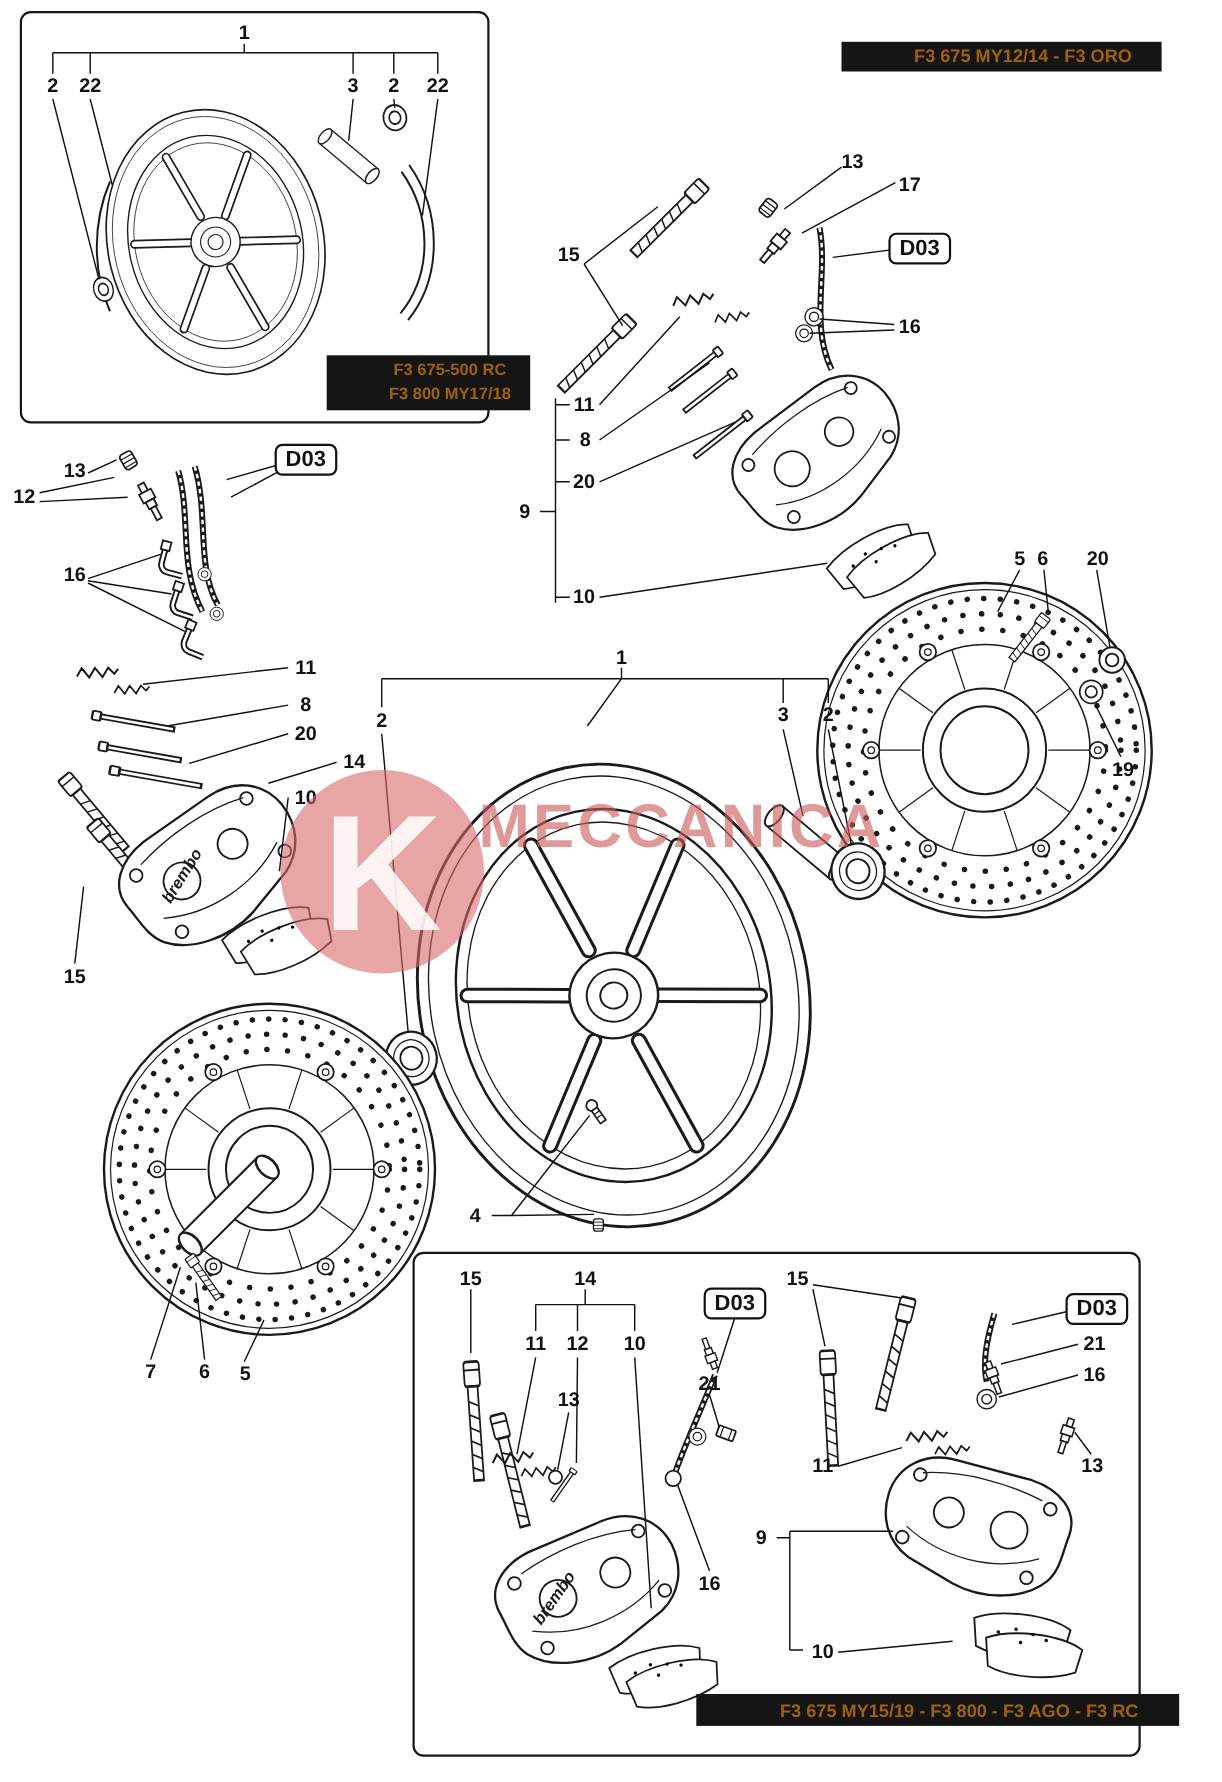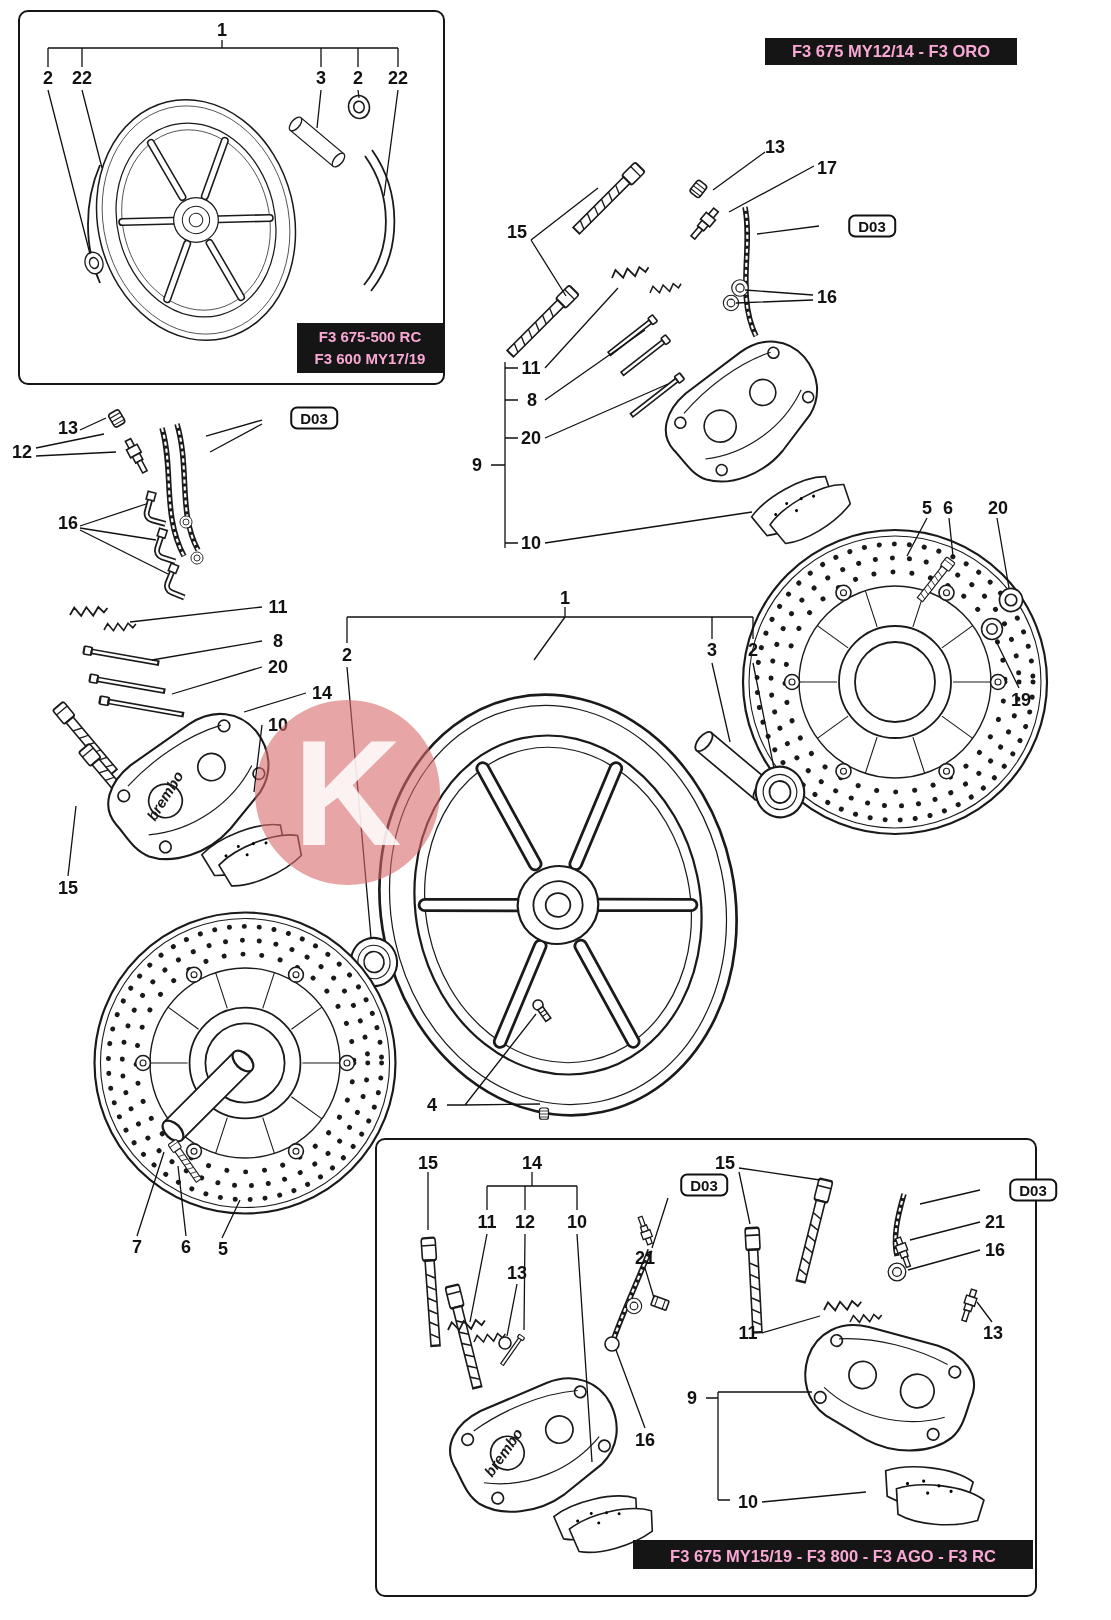--- a/index.html
+++ b/index.html
@@ -10,27 +10,27 @@
   .part{fill:#ffffff;stroke:#1a1a1a;stroke-width:1.6;}
   .ln{fill:none;stroke:#1a1a1a;stroke-width:1.1;}
   .leader{fill:none;stroke:#111111;stroke-width:1.3;}
   .dots{fill:none;stroke:#1a1a1a;stroke-width:5;stroke-dasharray:0.1 15;stroke-linecap:round;}
   .spoke-o{fill:none;stroke:#1a1a1a;stroke-width:13;stroke-linecap:round;}
   .spoke-i{fill:none;stroke:#ffffff;stroke-width:8;stroke-linecap:round;}
   .hose-o{fill:none;stroke:#1a1a1a;stroke-width:5.5;}
   .hose-i{fill:none;stroke:#ffffff;stroke-width:2.2;stroke-dasharray:4 3;}
   .brand{font:italic bold 15px "Liberation Sans",sans-serif;fill:#1a1a1a;}
   .frame{position:absolute;border:2px solid #151515;border-radius:10px;z-index:2;}
-  .badge{position:absolute;background:#151515;color:#f9a8d4;font-weight:bold;z-index:6;
+  .badge{position:absolute;background:#151515;color:#a16207;font-weight:bold;z-index:6;
          display:flex;flex-direction:column;align-items:center;justify-content:center;
-         text-align:center;line-height:1.45;}
+         text-align:center;line-height:1.45;padding-left:39px;}
   .callout-layer{position:absolute;left:0;top:0;width:100%;height:100%;z-index:4;pointer-events:none;}
   .callout{position:absolute;transform:translate(-50%,-50%);font-weight:bold;font-size:18px;color:#111;}
   .refbox{position:absolute;transform:translate(-50%,-50%);border:2px solid #111;border-radius:7px;
-          background:#fff;font-weight:bold;font-size:15px;padding:1px 8px;margin-left:36px;}
+          background:#fff;font-weight:bold;font-size:20px;padding:1px 8px;}
   .wm{position:absolute;left:255px;top:690px;width:580px;height:200px;z-index:5;pointer-events:none;}
   .wm-circle{position:absolute;left:0;top:10px;width:185px;height:185px;border-radius:50%;
              background:rgba(217,105,105,0.60);display:flex;align-items:center;justify-content:center;}
   .wm-k{font-size:150px;font-weight:bold;color:rgba(255,255,255,0.85);line-height:1;}
   .wm-lines{position:absolute;left:150px;top:32px;font-weight:bold;font-size:56px;
             color:rgba(205,90,90,0.62);letter-spacing:3px;line-height:58px;white-space:nowrap;}
   .wm-line2{margin-left:30px;}
 </style>
 </head>
 <body>
@@ -344,27 +344,28 @@
       <div class="refbox" style="left: 278px; top: 418px;">D03</div>
       <div class="refbox" style="left: 668px; top: 1185px;">D03</div>
       <div class="refbox" style="left: 997px; top: 1190px;">D03</div>
     </div>
 
   <div class="badge" style="left:765px;top:38px;width:252px;height:27px;font-size:16.5px;">
     <span>F3 675 MY12/14 - F3 ORO</span>
   </div>
   <div class="badge" style="left:297px;top:323px;width:146px;height:50px;font-size:15px;">
     <span>F3 675-500 RC</span>
-    <span>F3 600 MY17/19</span>
+    <span>F3 800 MY17/18</span>
   </div>
   <div class="badge" style="left:633px;top:1540px;width:400px;height:29px;font-size:16.5px;justify-content:flex-end;">
     <span>F3 675 MY15/19 - F3 800 - F3 AGO - F3 RC</span>
   </div>
 
   <div class="wm">
     <div class="wm-circle">
       <span class="wm-k">K</span>
     </div>
     <div class="wm-lines">
+      <div class="wm-line2">MECCANICA</div>
     </div>
   </div>
 
 </div>
 
 </body></html>

